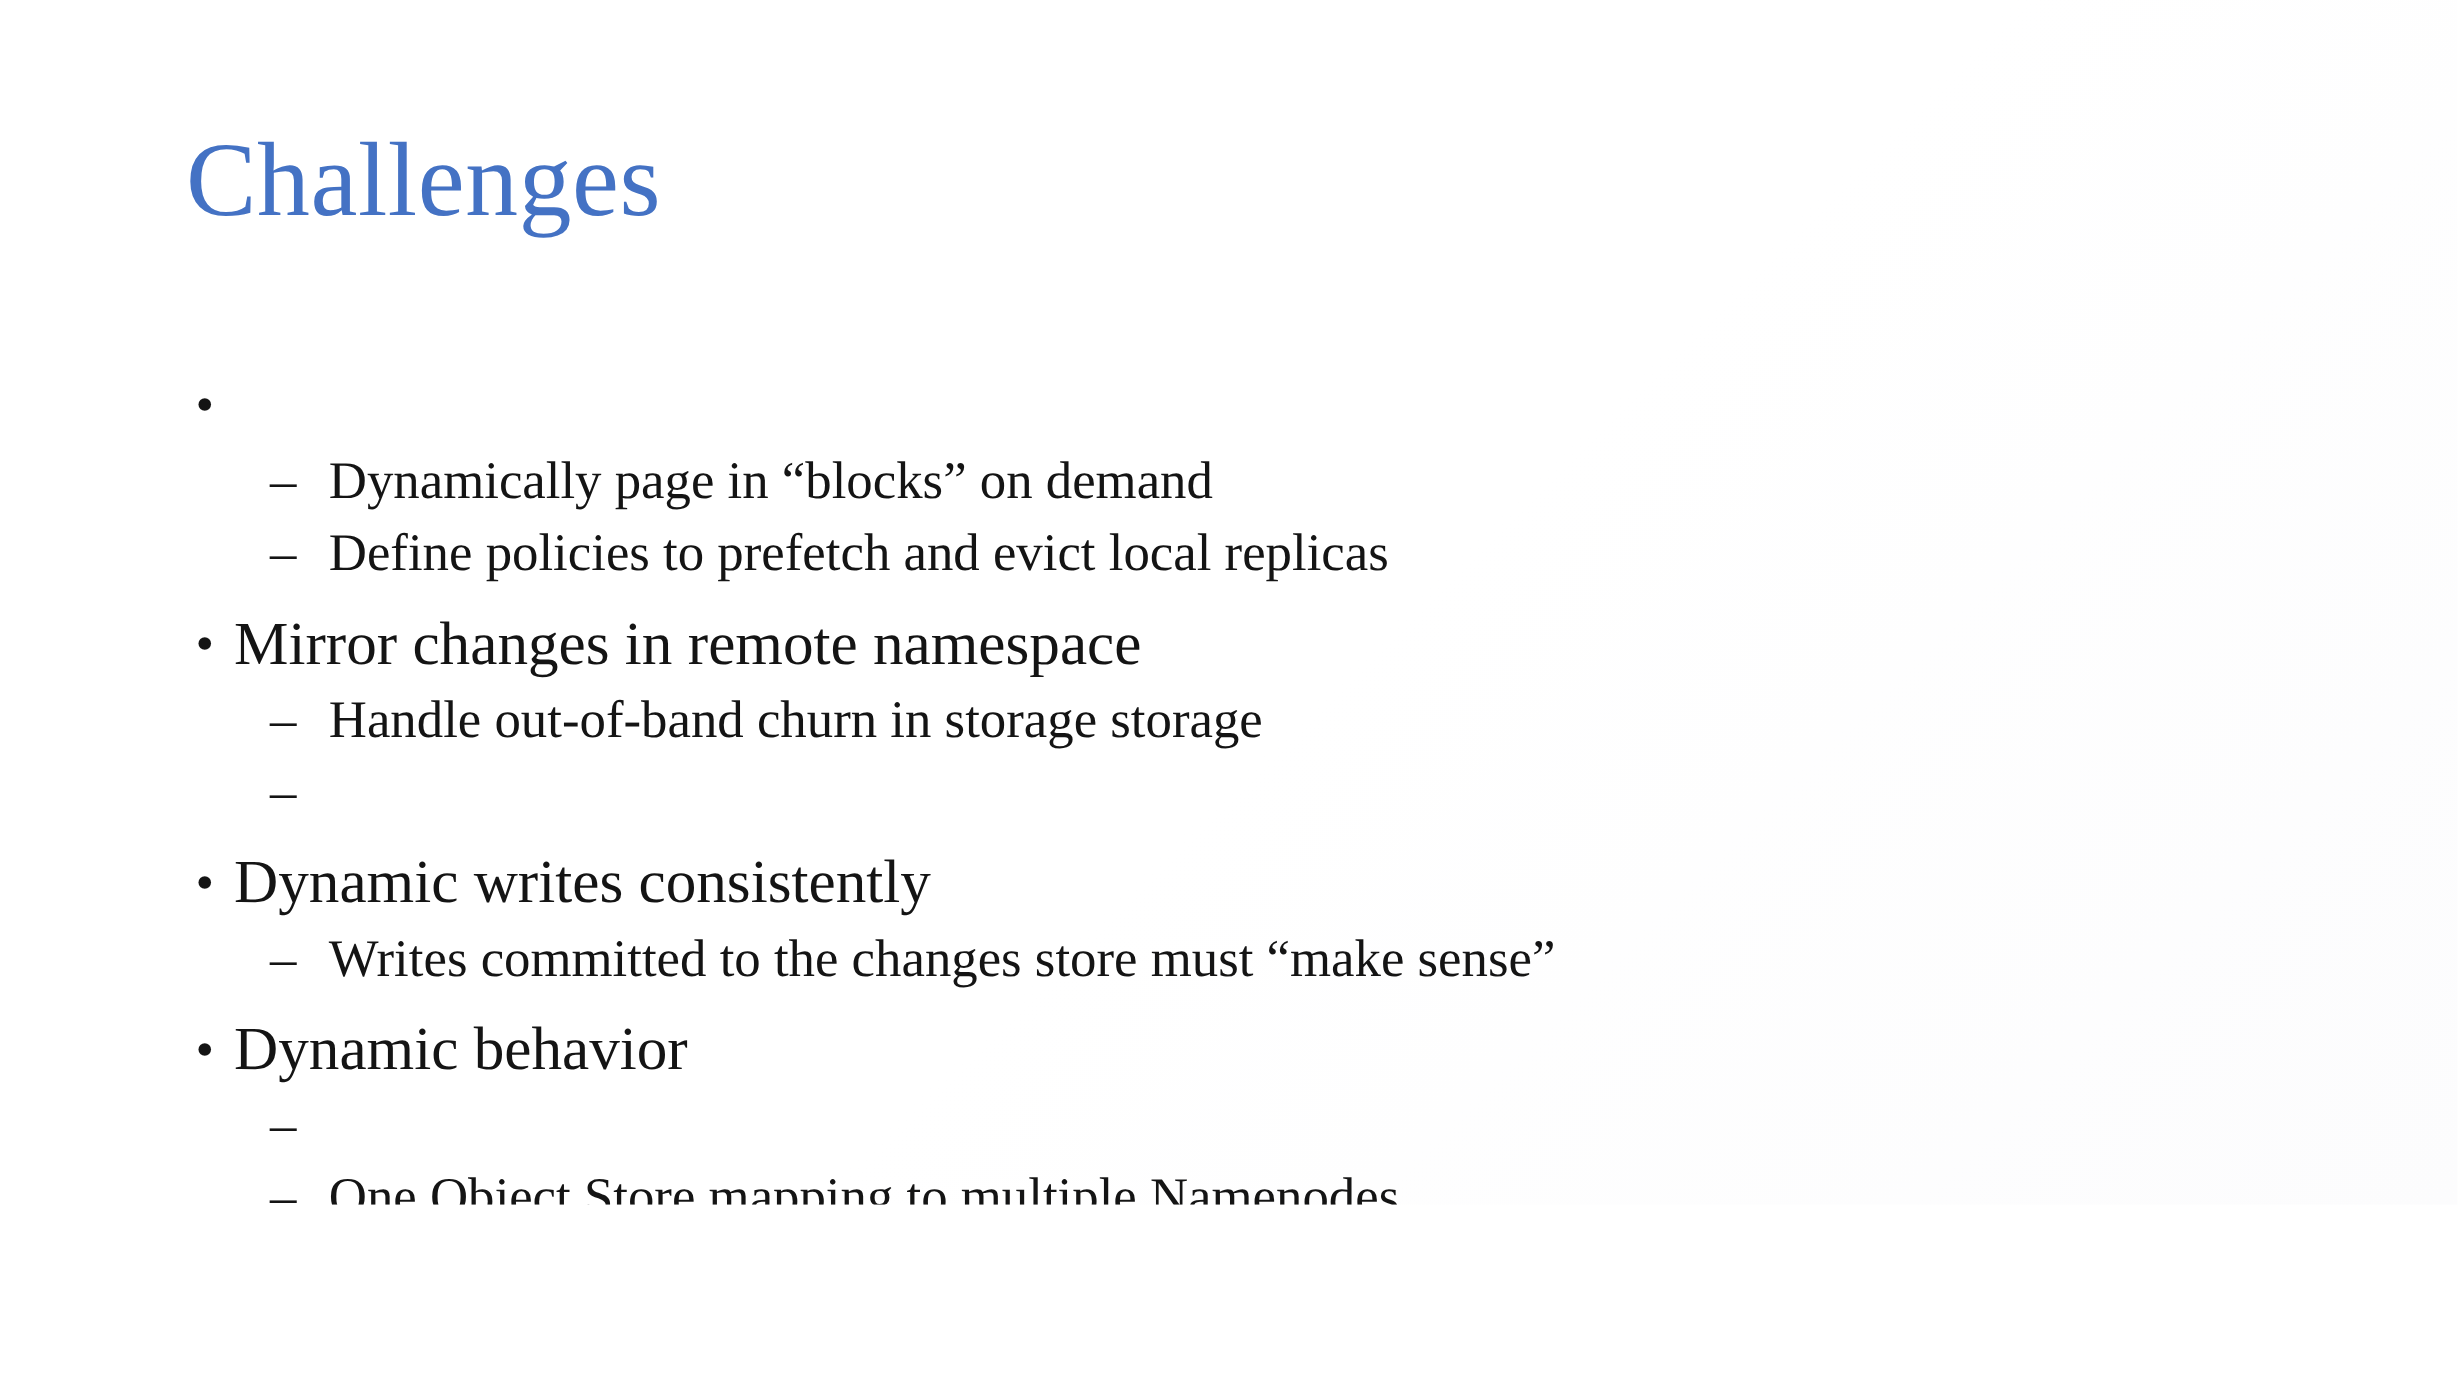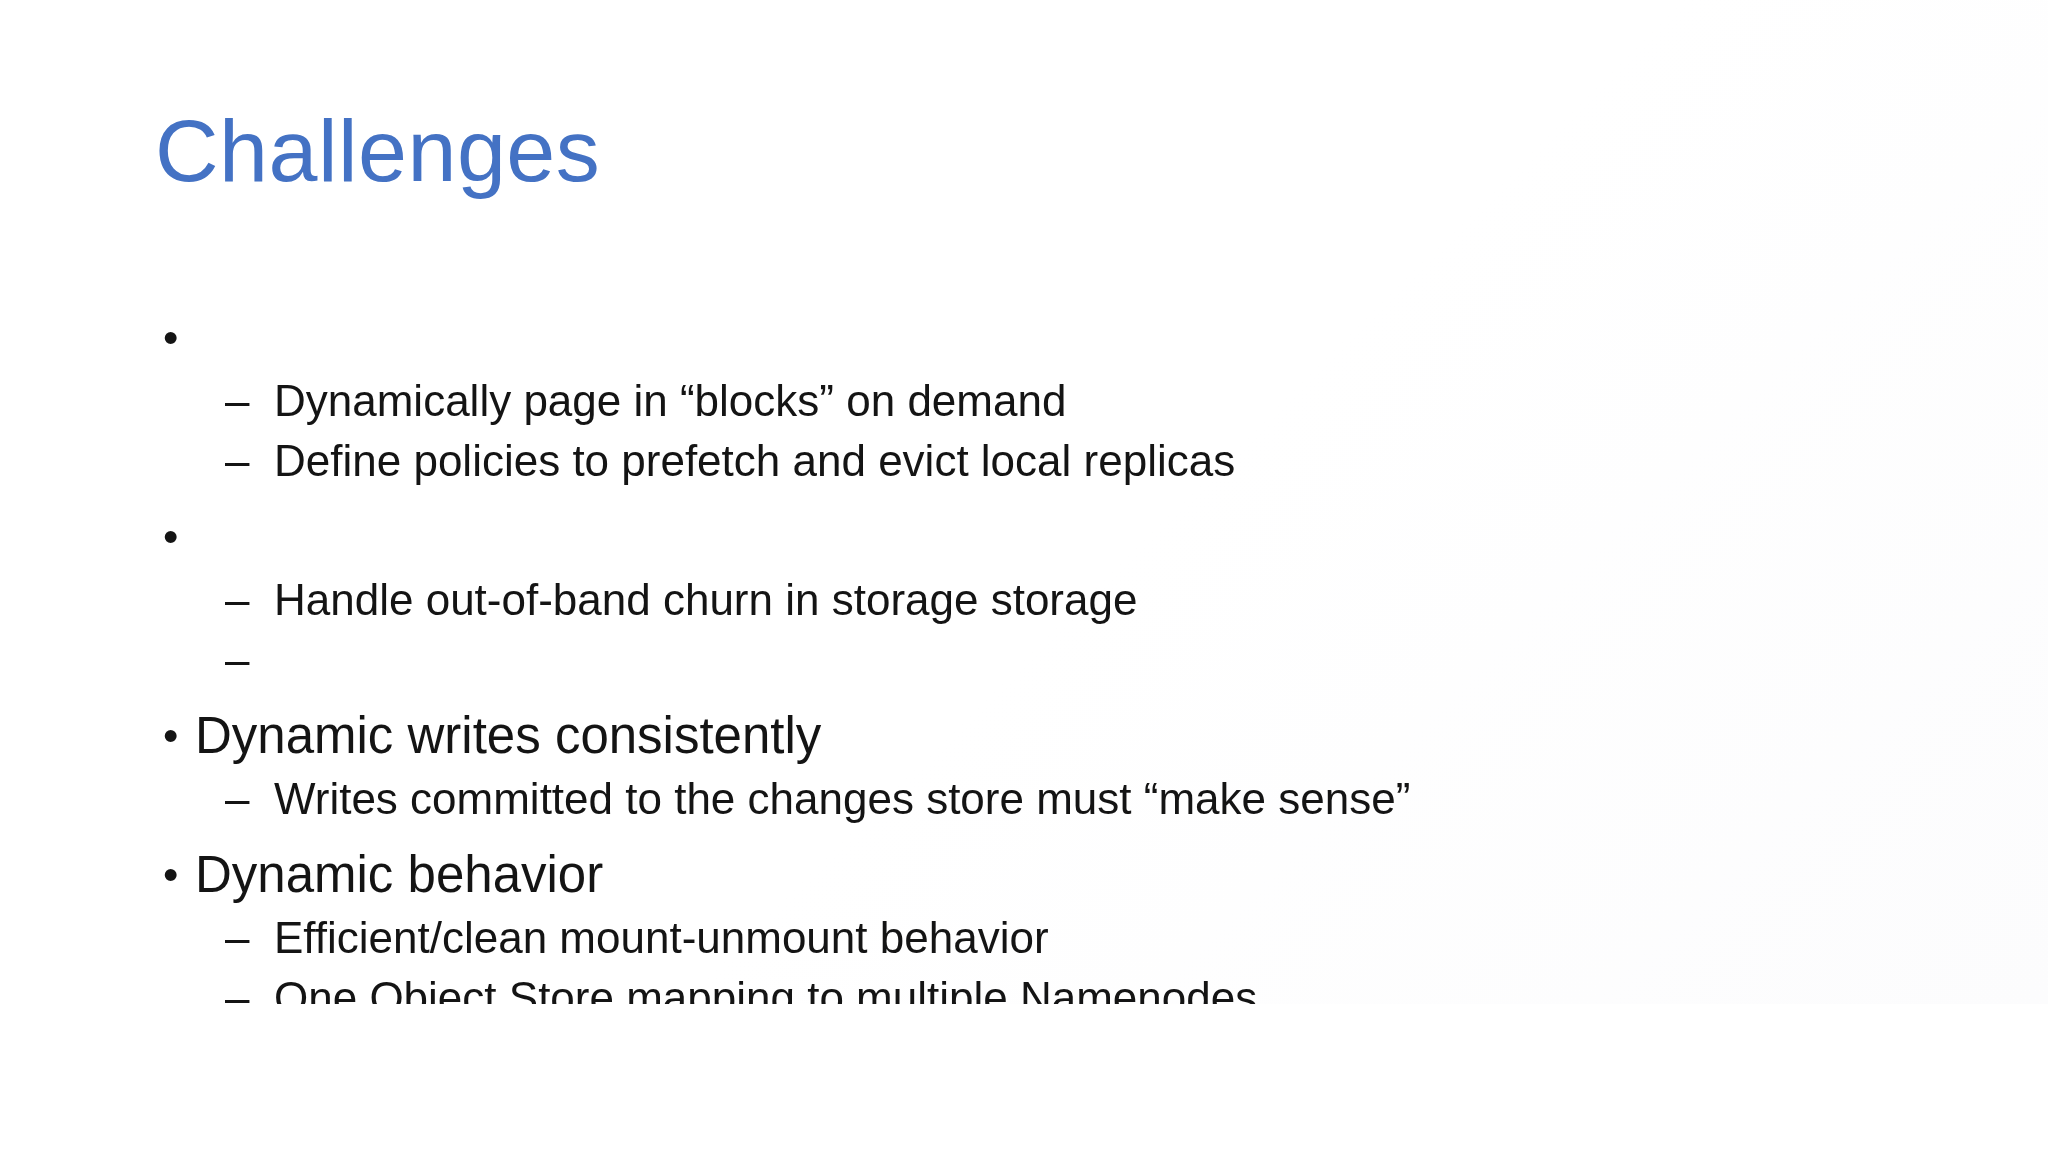--- a/index.html
+++ b/index.html
@@ -6,21 +6,21 @@
     margin: 0;
     padding: 0;
     background: #ffffff;
   }
   .slide {
     position: relative;
     width: 2048px;
     height: 1004px;
     overflow: hidden;
     background: linear-gradient(135deg, #ffffff 55%, #fcfcfd 100%);
-    font-family: Liberation Sans, sans-serif;
+    font-family: Liberation Serif, serif;
   }
   .title {
     position: absolute;
     left: 155px;
     top: 100px;
     font-size: 88px;
     line-height: 1.15;
     font-weight: 400;
     letter-spacing: 0.5px;
     color: #4472c4;
@@ -85,20 +85,21 @@
       </div>
       <div class="l2">
         <span class="m2">–</span>
         <span>Define policies to prefetch and evict local replicas</span>
       </div>
     </div>
 
     <div class="section">
       <div class="l1">
         <span class="m1">•</span>
+        <span>Mirror changes in remote namespace</span>
       </div>
       <div class="l2">
         <span class="m2">–</span>
         <span>Handle out-of-band churn in storage storage</span>
       </div>
       <div class="l2">
         <span class="m2">–</span>
       </div>
     </div>
 
@@ -113,21 +114,20 @@
       </div>
     </div>
 
     <div class="section">
       <div class="l1">
         <span class="m1">•</span>
         <span>Dynamic behavior</span>
       </div>
       <div class="l2">
         <span class="m2">–</span>
-        <span>Efficient/clean mount-unmount behavior</span>
       </div>
       <div class="l2">
         <span class="m2">–</span>
         <span>One Object Store mapping to multiple Namenodes</span>
       </div>
     </div>
 
   </div>
 
   <div class="page-number">9</div>

